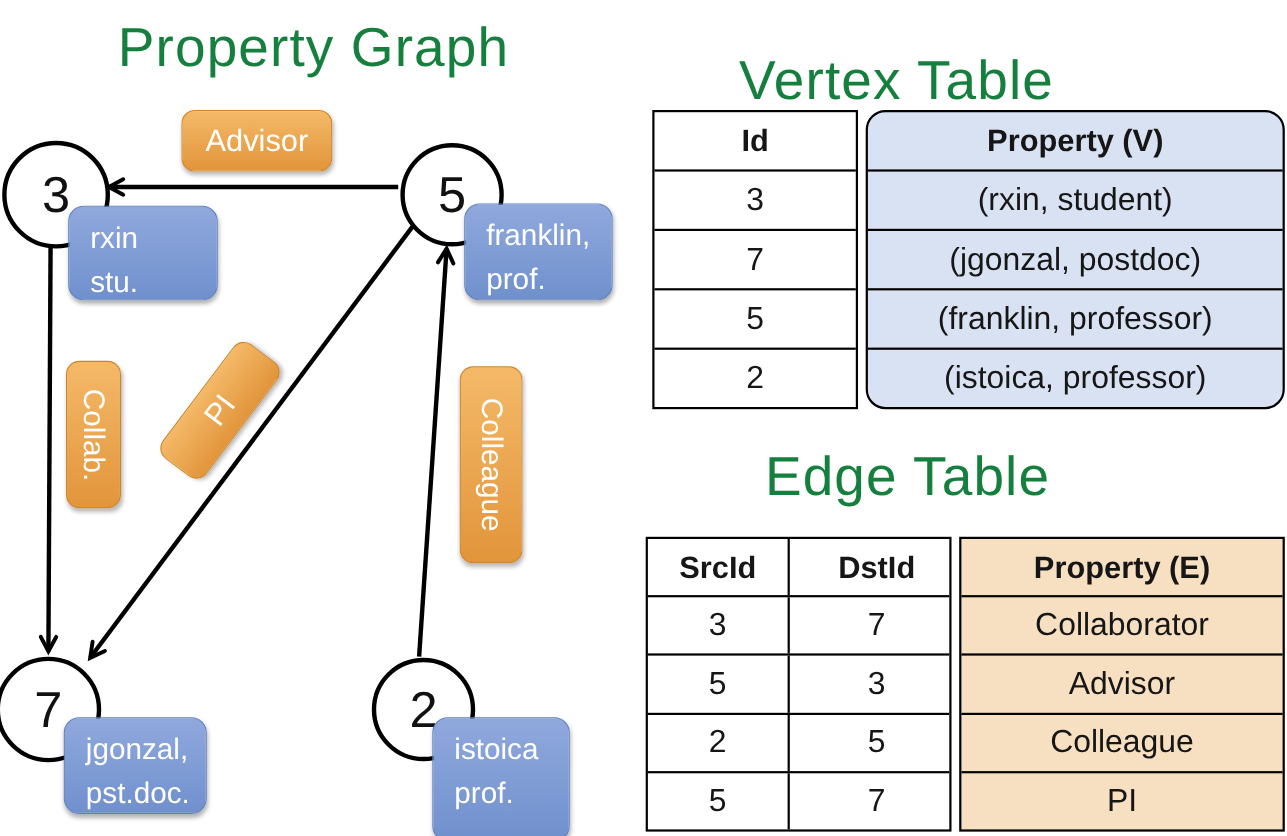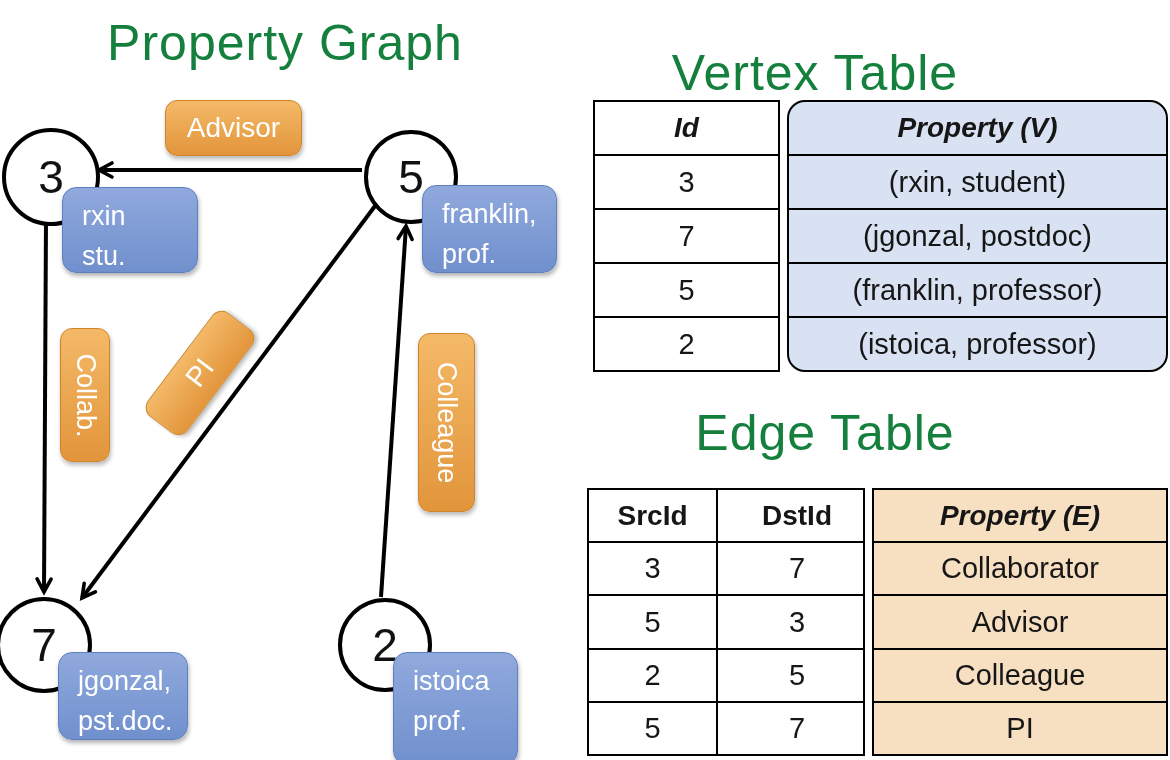--- a/index.html
+++ b/index.html
@@ -42,21 +42,21 @@
   
   .tbox{
     border:2px solid #000;box-sizing:border-box;
     display:flex;flex-direction:column;z-index:2;
   }
   .tbox .cell{
     flex:1;display:flex;align-items:center;justify-content:center;
     font-size:29px;border-top:2px solid #000;
   }
   .tbox .cell:first-child{border-top:none;}
-  .tbox .hcell{font-weight:bold;font-size:28px;font-style:italic;}
+  .tbox .hcell{font-weight:bold;font-size:28px;}
   .blue-fill{background:var(--vertex-column-fill,#d9e2f2);}
   .tan-fill{background:var(--edge-column-fill,#f7dfc2);}
   .duo-row{flex:1;display:flex;border-top:2px solid #000;gap:13px;}
   .duo-row:first-child{border-top:none;}
   .duo-row .sub{
     display:flex;align-items:center;justify-content:center;
     font-size:29px;box-sizing:border-box;
   }
   .duo-row .sub.src{width:129px;border-right:2px solid #000;}
   .duo-row .sub.dst{flex:1;border-radius:16px;}

